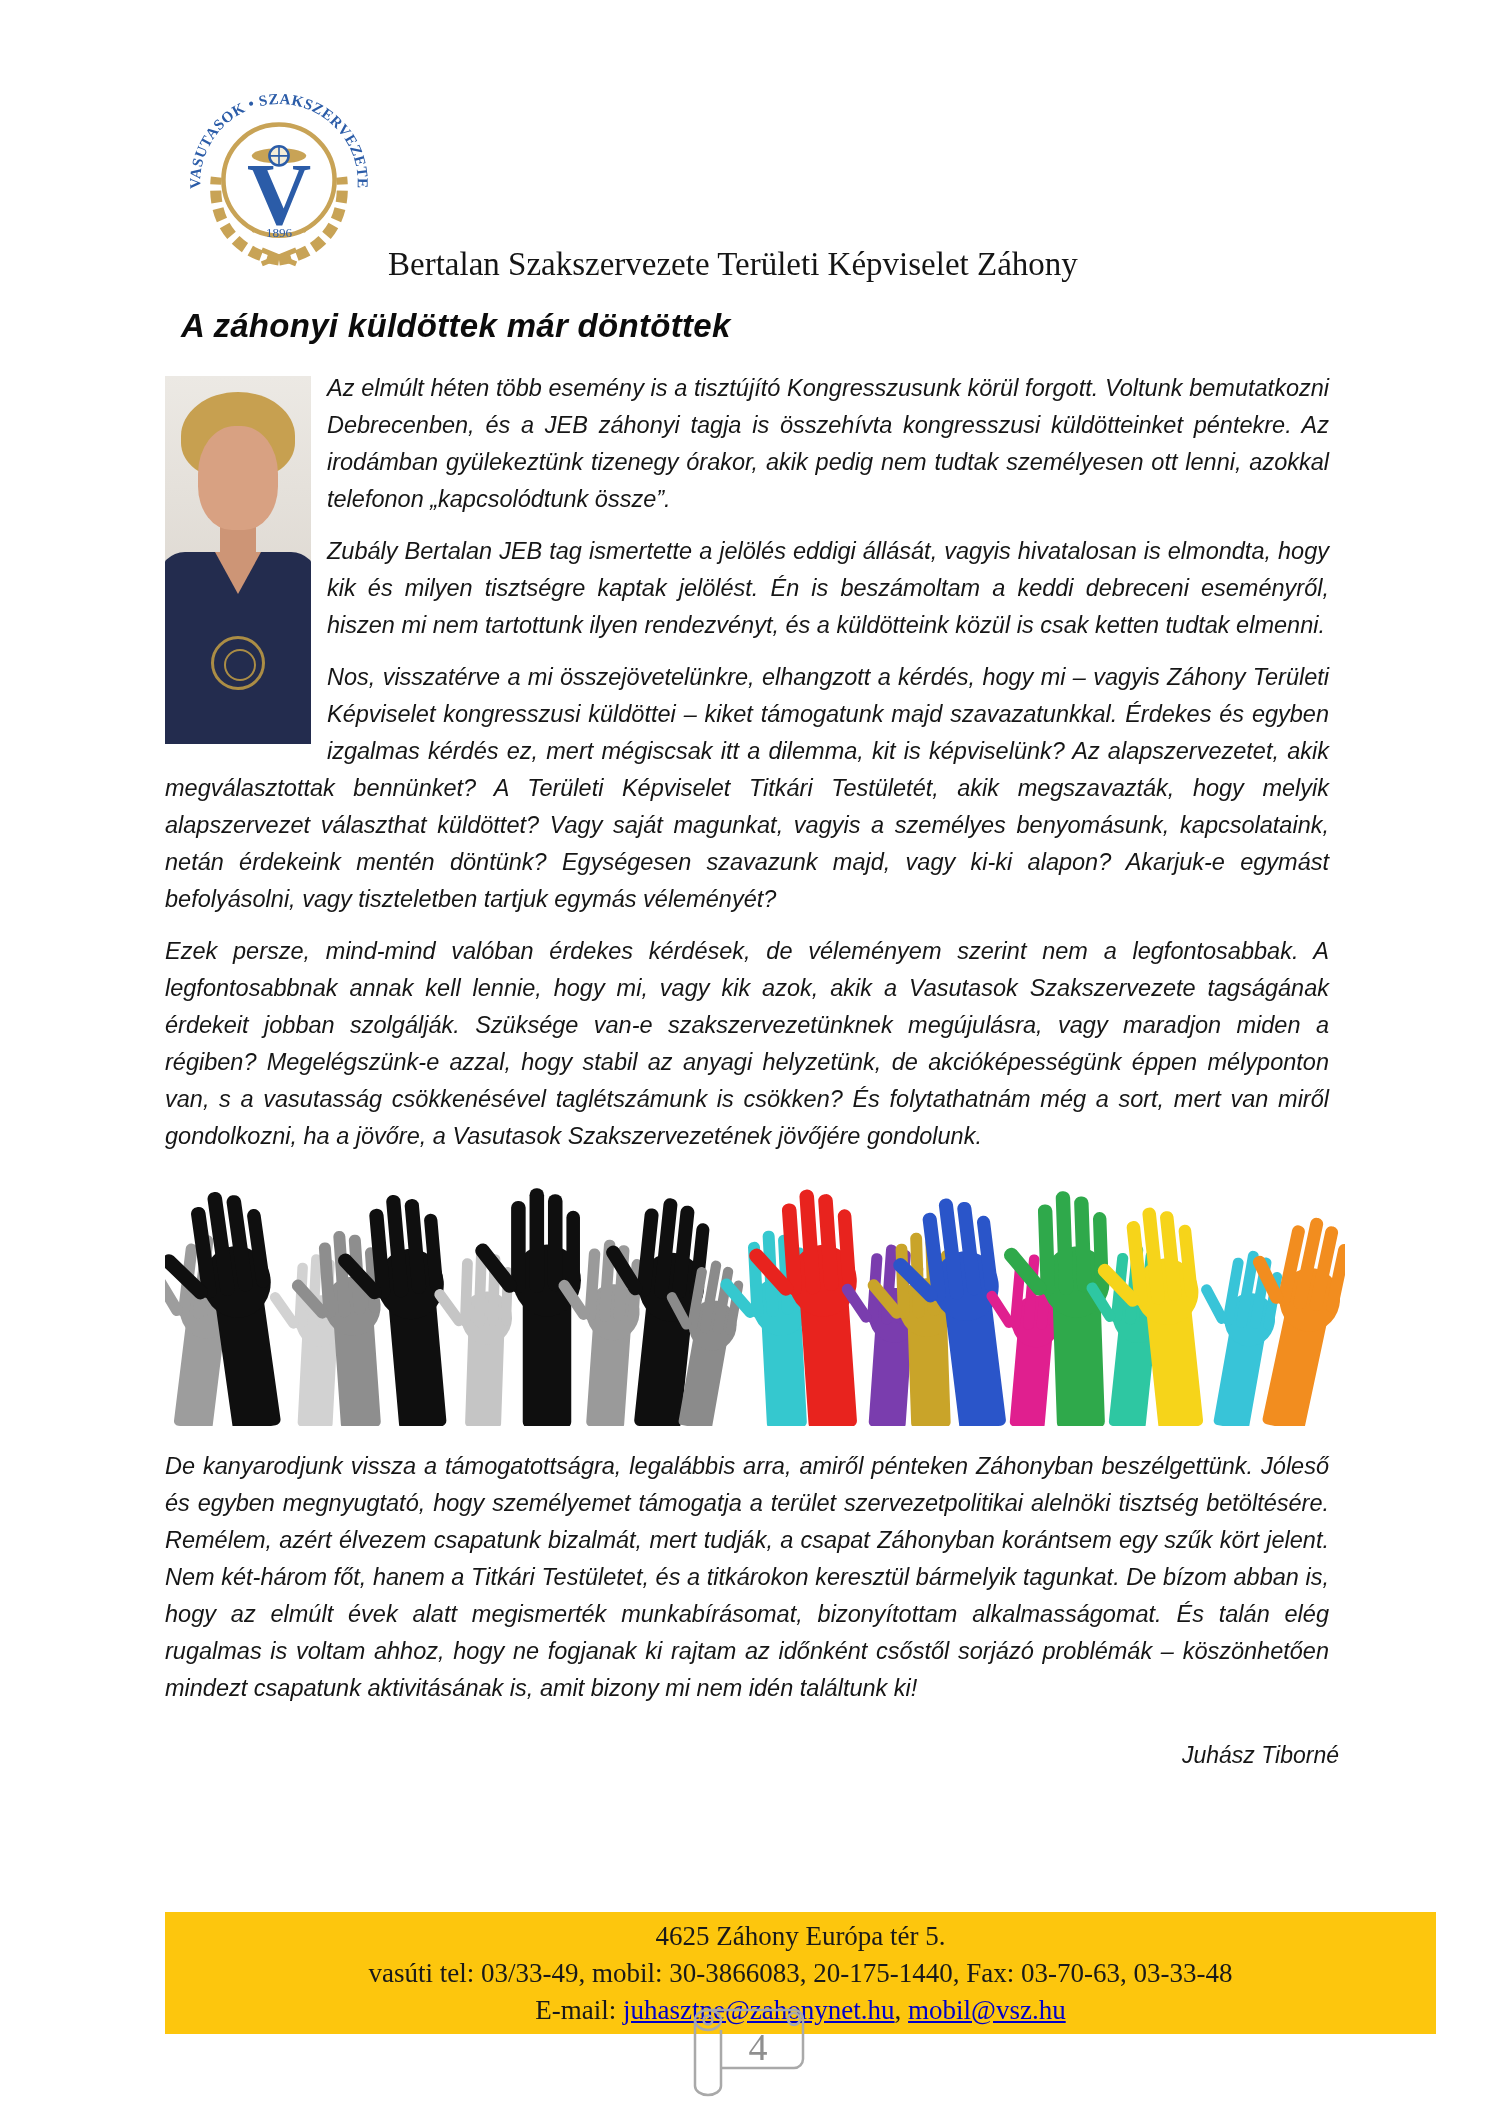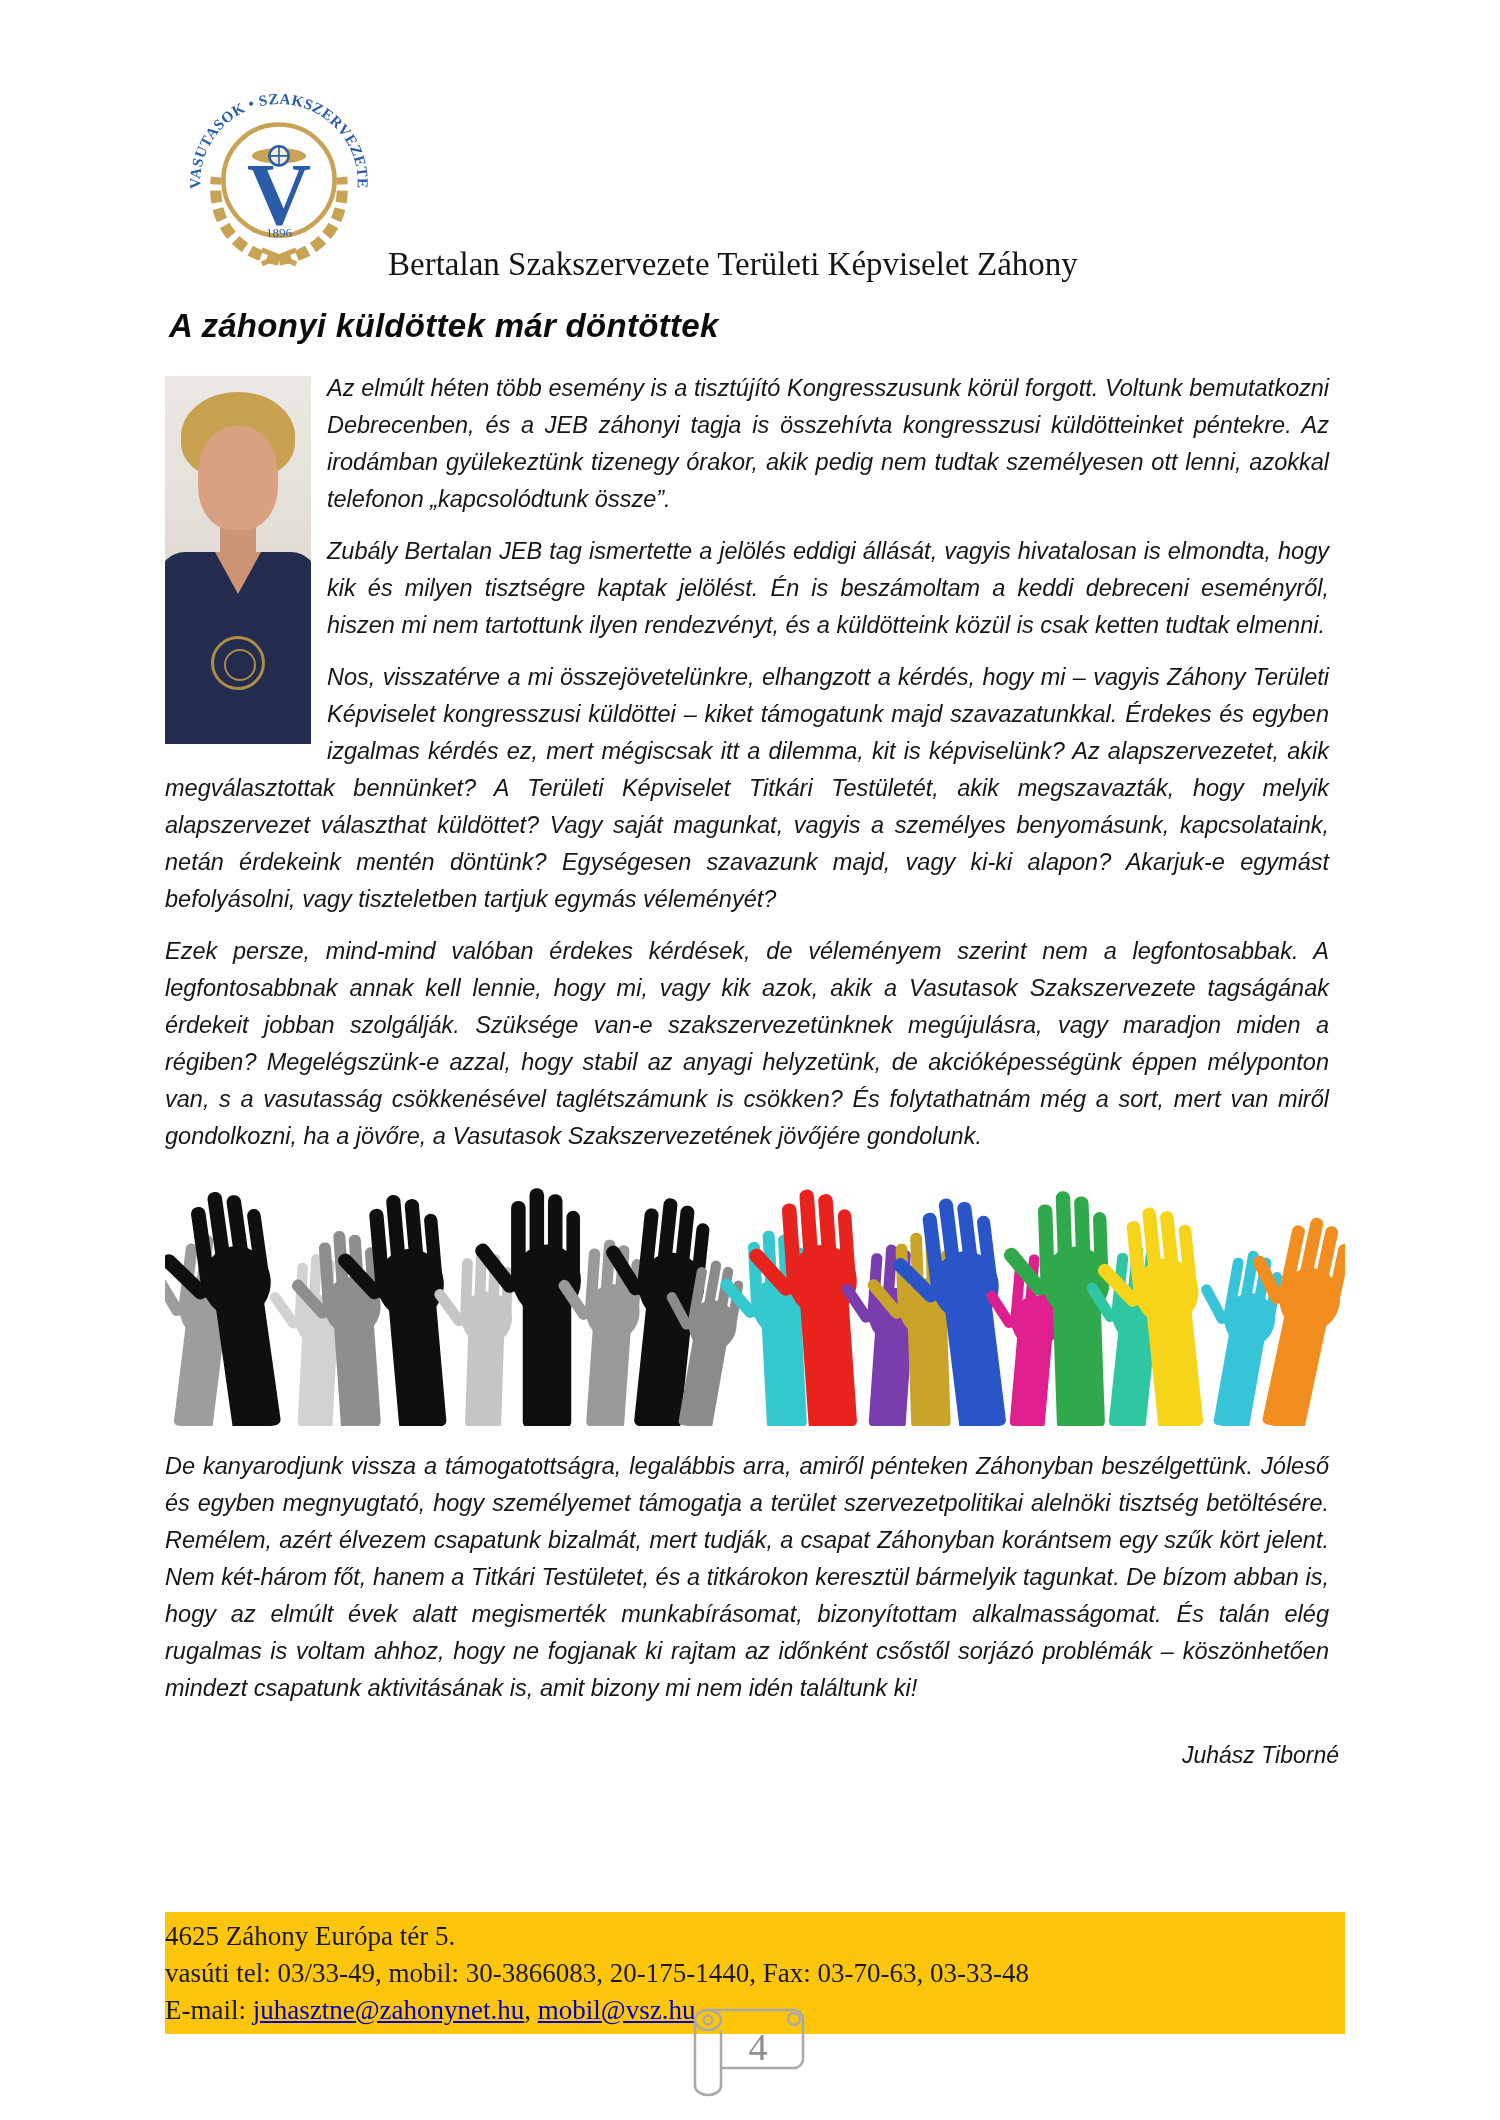--- a/index.html
+++ b/index.html
@@ -10,21 +10,21 @@
   
   .logo{position:absolute;left:183px;top:76px;width:192px;height:192px;}
   .doc-title{
     position:absolute;left:388px;top:246px;width:960px;
     font-family:"Liberation Serif",serif;font-size:33px;color:#151515;white-space:nowrap;
   }
   
   .content{position:absolute;left:165px;top:306px;width:1180px;}
   .heading{
     font-style:italic;font-weight:bold;font-size:33px;line-height:40px;
-    margin:0 0 24px 4px;color:#0c0c0c;letter-spacing:.3px;
+    margin:0 0 24px 16px;color:#0c0c0c;letter-spacing:.3px;
   }
   .photo{
     float:left;width:146px;height:368px;margin:6px 16px 6px 0;position:relative;
     overflow:hidden;background:linear-gradient(180deg,#ece9e4 0%,#ded9d2 60%,#d6d1c9 100%);
   }
   .photo .hair{position:absolute;top:16px;left:16px;width:114px;height:88px;border-radius:52% 52% 44% 44%;background:#c7a050;}
   .photo .hair-shadow{position:absolute;top:34px;left:28px;width:90px;height:40px;border-radius:50%;background:#8a6b33;opacity:.55;}
   .photo .face{position:absolute;top:50px;left:33px;width:80px;height:104px;border-radius:46% 46% 42% 42%;background:#d8a182;}
   .photo .neck{position:absolute;top:146px;left:55px;width:36px;height:40px;background:#cd9576;}
   .photo .shirt{position:absolute;top:176px;left:-6px;width:158px;height:200px;background:#232c4e;border-radius:26px 26px 0 0;}
@@ -35,22 +35,22 @@
     text-align:justify;font-style:italic;font-size:23.5px;line-height:37px;
     margin:0 16px 15px 0;color:#161616;
   }
   .hands-wrap{margin:26px 0 18px 0;}
   .signature{
     text-align:right;font-style:italic;font-size:23px;line-height:37px;
     margin:30px 6px 0 0;color:#161616;
   }
   
   .footer-bar{
-    position:absolute;left:165px;top:1912px;width:1180px;height:122px;
-    background:#fdc60d;
+    position:absolute;left:165px;top:1912px;width:1271px;height:122px;
+    background:#fdc60d;text-align:center;
     font-family:"Liberation Serif",serif;font-size:27px;line-height:37px;color:#191919;
     padding-top:6px;box-sizing:border-box;
   }
   .footer-bar a{color:#0000c8;text-decoration:underline;cursor:pointer;}
   .page-scroll{position:absolute;left:666px;top:1996px;z-index:5;}
 </style>
 </head>
 <body>
 
 <div class="logo">

